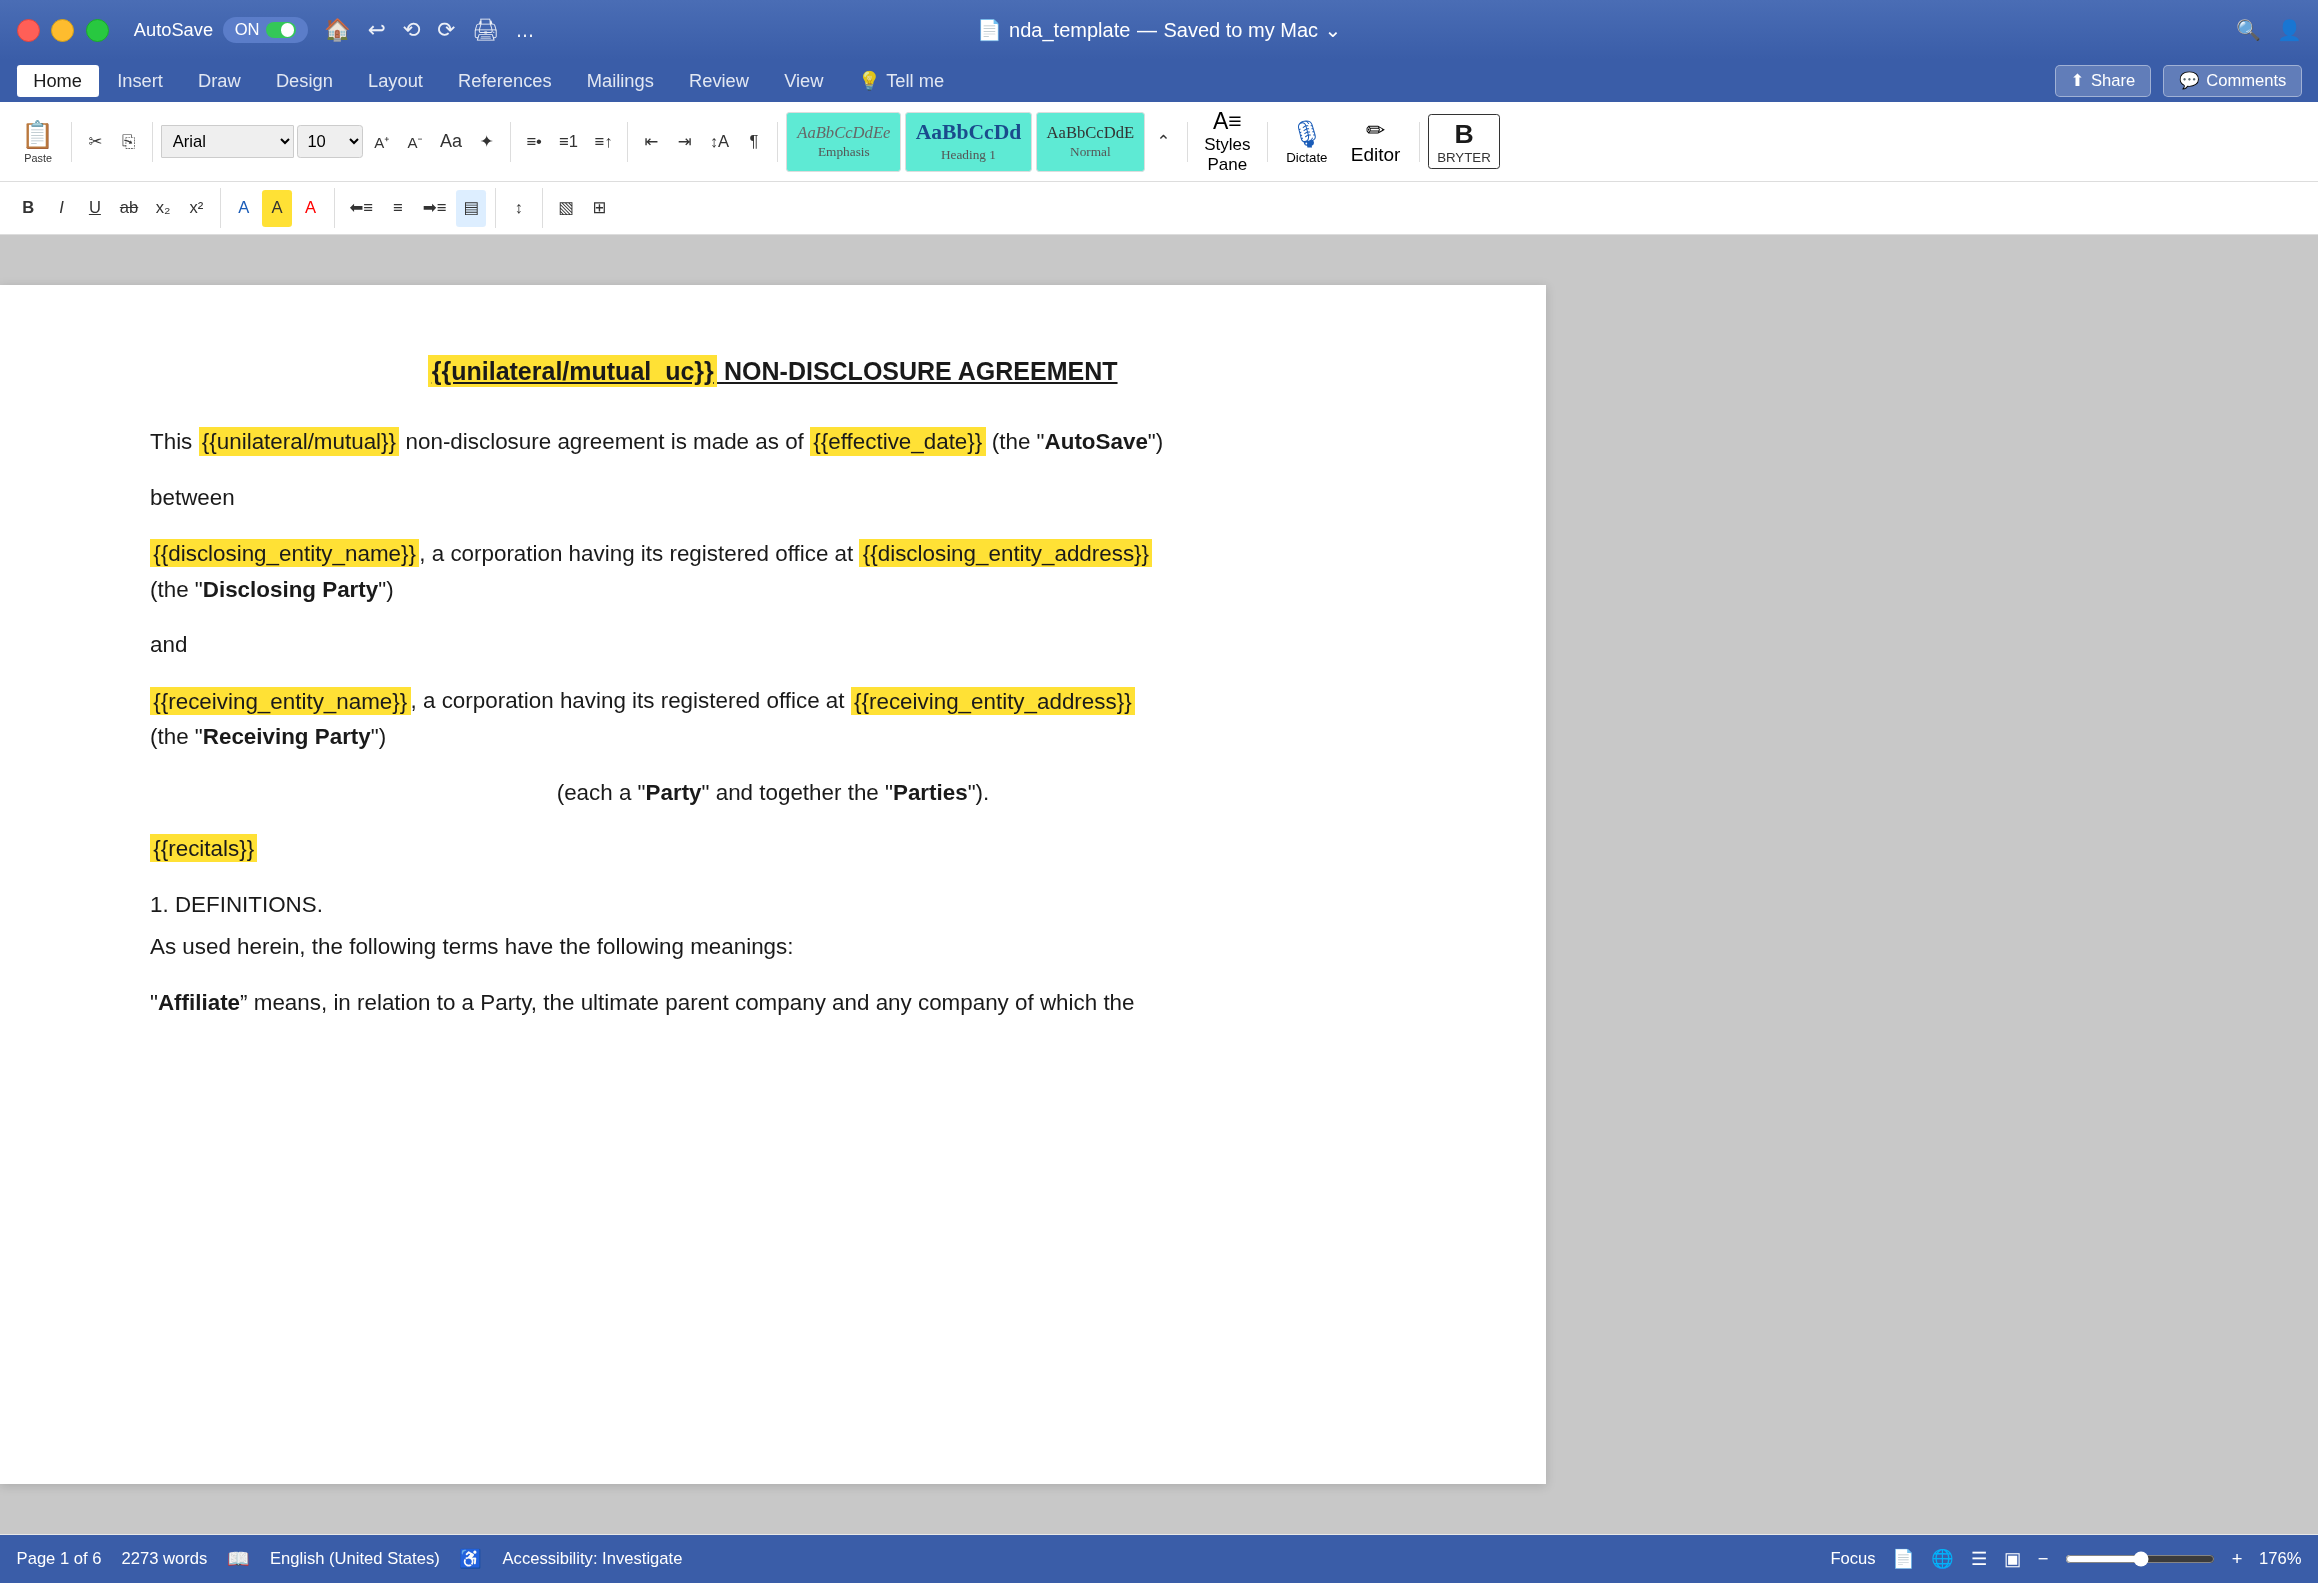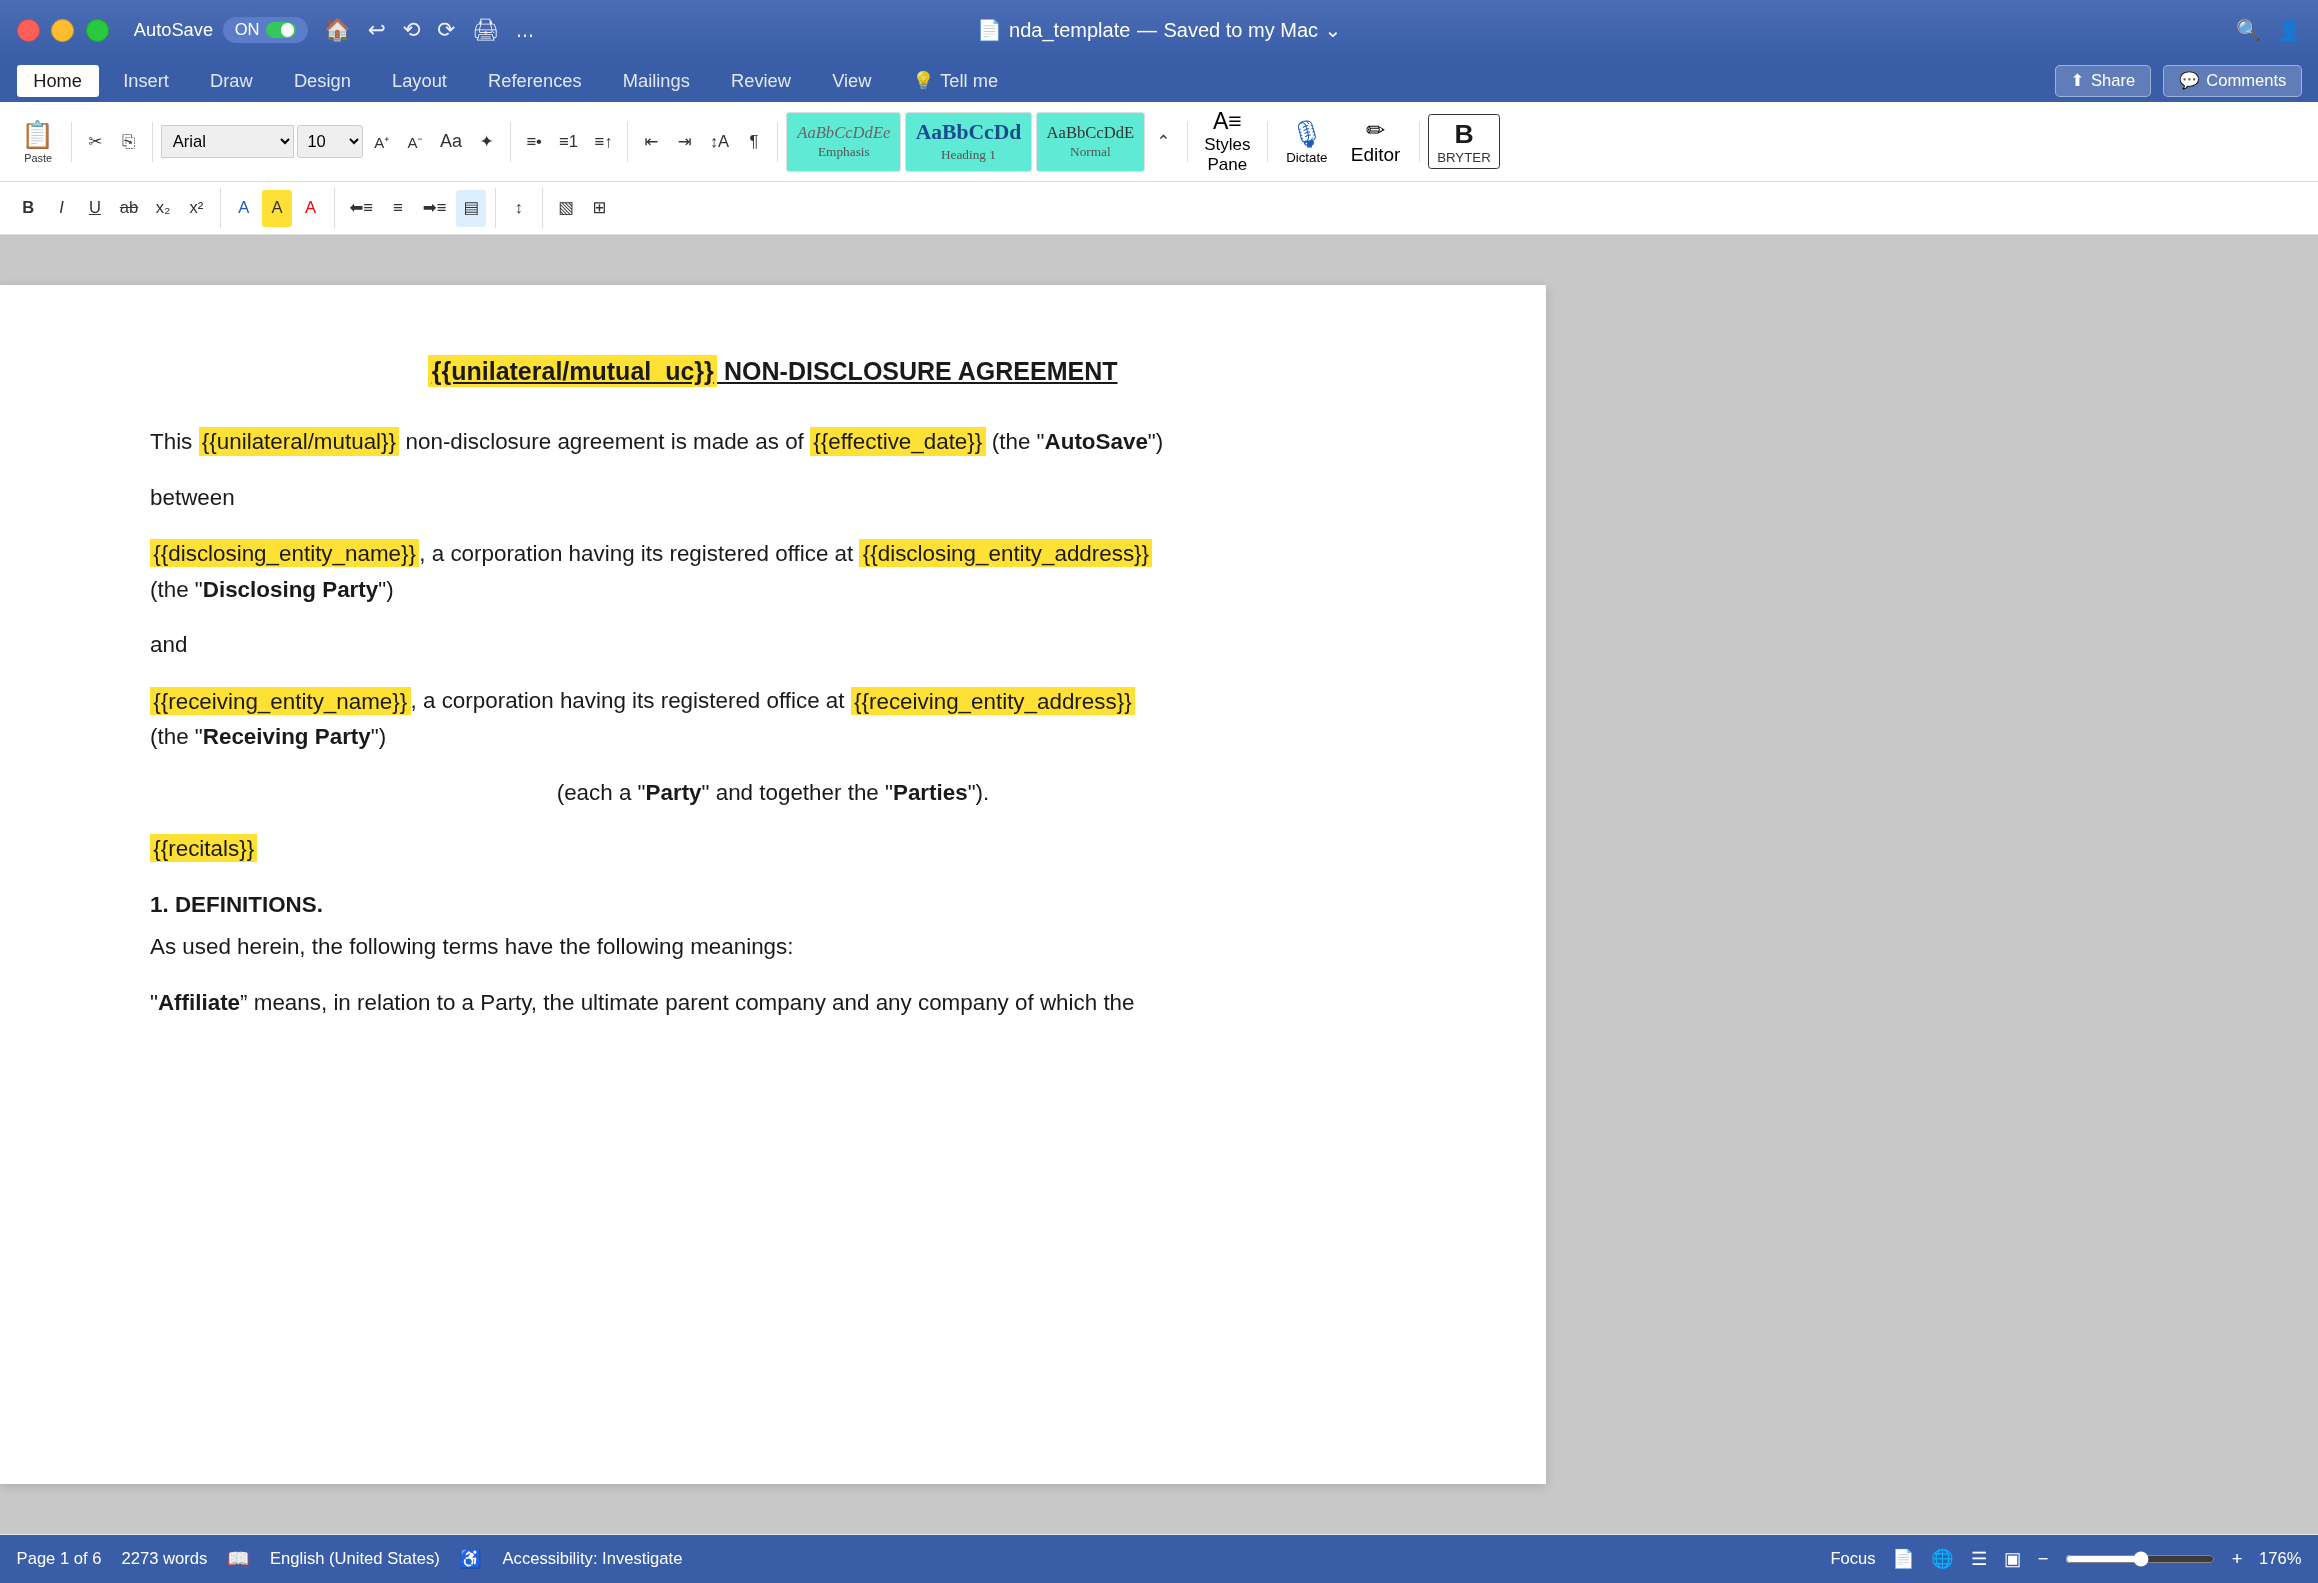--- a/index.html
+++ b/index.html
@@ -95,21 +95,21 @@
 
     
     .ribbon {
       background: #3a5da8;
     }
     .ribbon-tabs {
       display: flex;
       align-items: center;
       padding: 0 16.6px;
       height: 42px;
-      gap: 8px;
+      gap: 2px;
     }
     .ribbon-tab {
       color: rgba(255,255,255,0.85);
       font-size: 18.3px;
       padding: 5px 16.6px;
       cursor: pointer;
       border-radius: 3.3px;
     }
     .ribbon-tab.active {
       background: white;
@@ -306,21 +306,21 @@
     .highlight {
       background: #ffe135;
       padding: 1.7px 3.3px;
     }
 
     .doc-para {
       margin-bottom: 20px;
     }
     .doc-bold { font-weight: bold; }
     .doc-section-header {
-      font-weight: bold;
+      font-weight: normal;
       margin-top: 16.6px;
       margin-bottom: 6.6px;
     }
 
     
     .status-bar {
       background: #3a5da8;
       height: 48px;
       display: flex;
       align-items: center;

